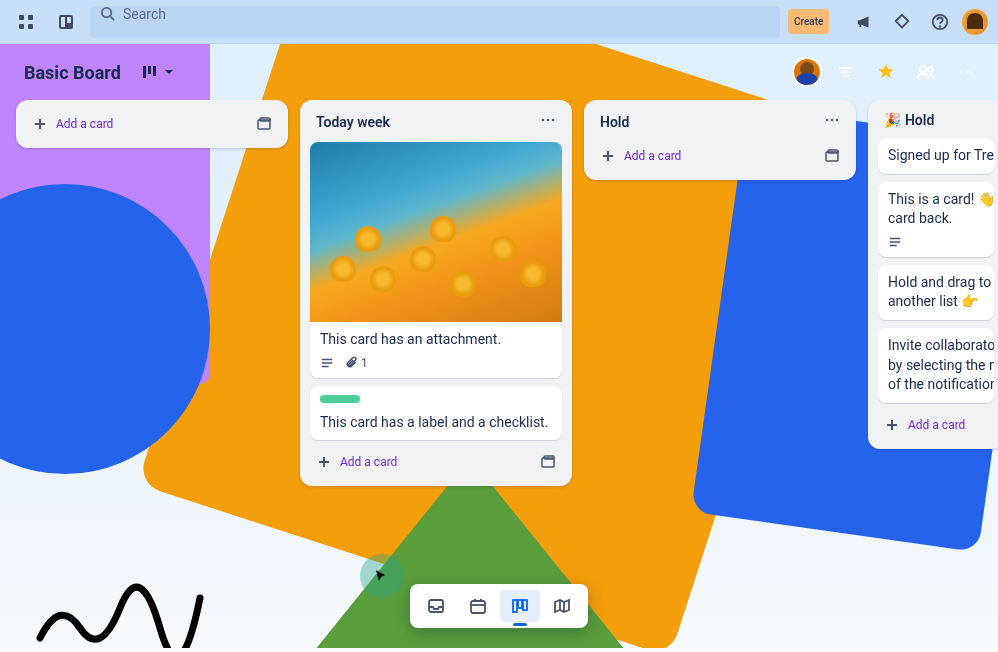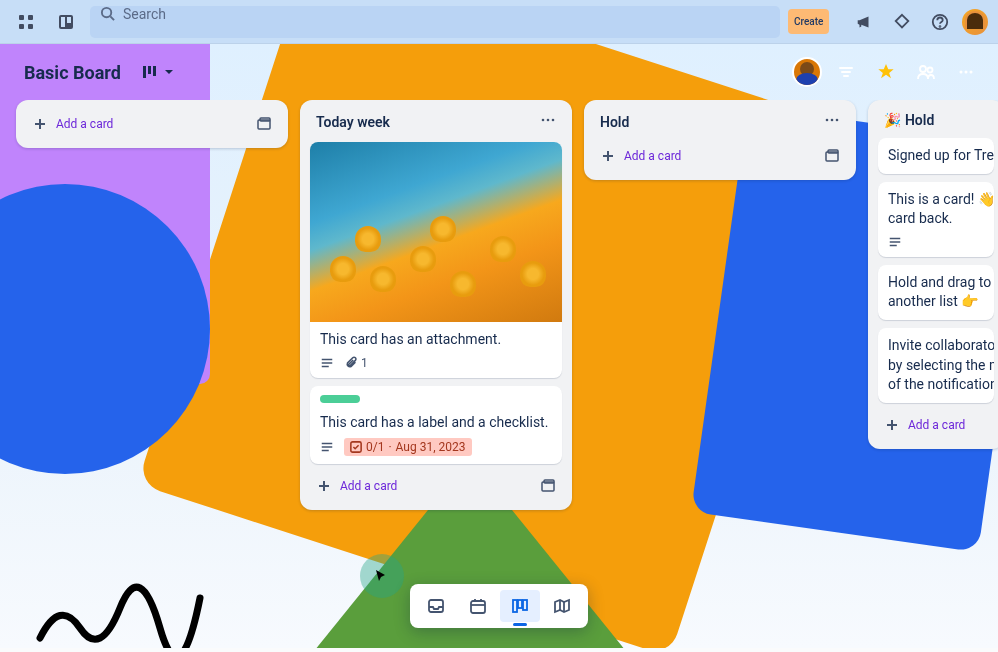--- a/index.html
+++ b/index.html
@@ -210,36 +210,20 @@
                 </svg>
               <span>1</span>
             </span>
           </div>
         </div>
       </div>
       <div class="card">
         <div class="card-body">
           <span class="card-label"></span>
           <div class="card-text">This card has a label and a checklist.</div>
-          <div class="card-badges">
-            <svg width="14" height="14" viewBox="0 0 16 16" fill="none" stroke="#44546f" stroke-width="1.8">
-                <line x1="2" y1="4" x2="14" y2="4"></line>
-                <line x1="2" y1="8" x2="14" y2="8"></line>
-                <line x1="2" y1="12" x2="10" y2="12"></line>
-              </svg>
-            <span class="due-badge">
-              <svg width="12" height="12" viewBox="0 0 14 14" fill="none" stroke="#a4371e" stroke-width="1.8">
-                  <rect x="1" y="1" width="12" height="12" rx="2"></rect>
-                  <path d="M4 7l2 2 4-4"></path>
-                </svg>
-              <span>0/1</span>
-              <span>·</span>
-              <span>Aug 31, 2023</span>
-            </span>
-          </div>
         </div>
       </div>
       <div class="add-card">
         <div class="add-card-left">
           <svg width="16" height="16" viewBox="0 0 16 16" fill="none" stroke="#44546f" stroke-width="2">
               <line x1="8" y1="3" x2="8" y2="13"></line>
               <line x1="3" y1="8" x2="13" y2="8"></line>
             </svg>
           <span>Add a card</span>
         </div>

